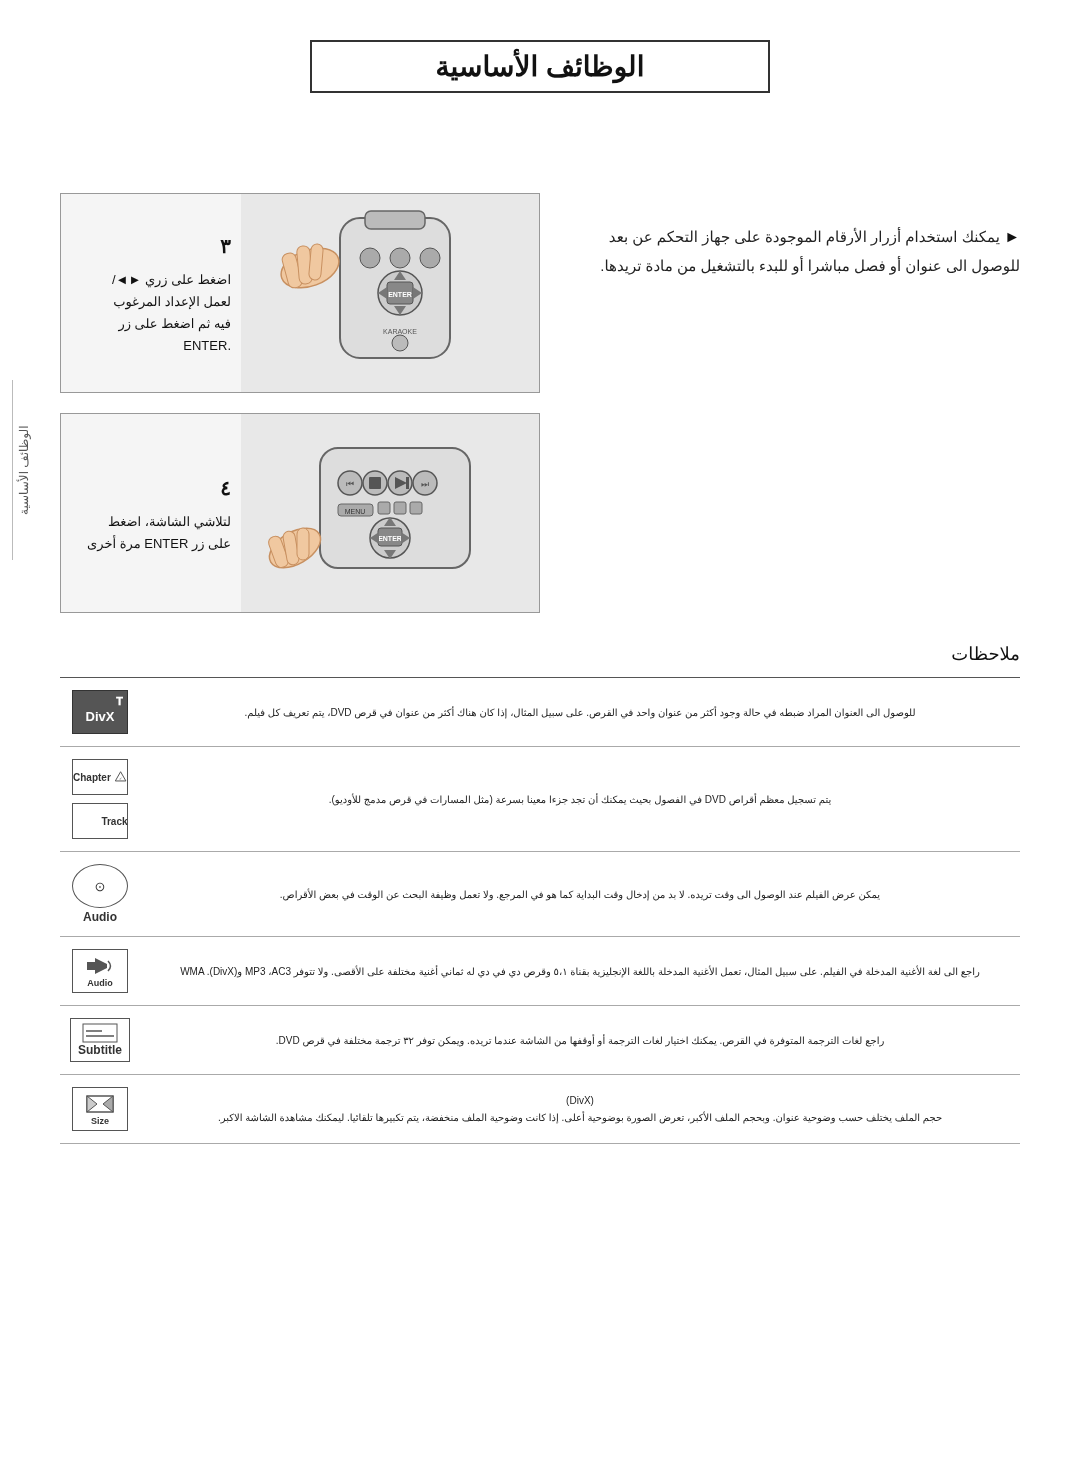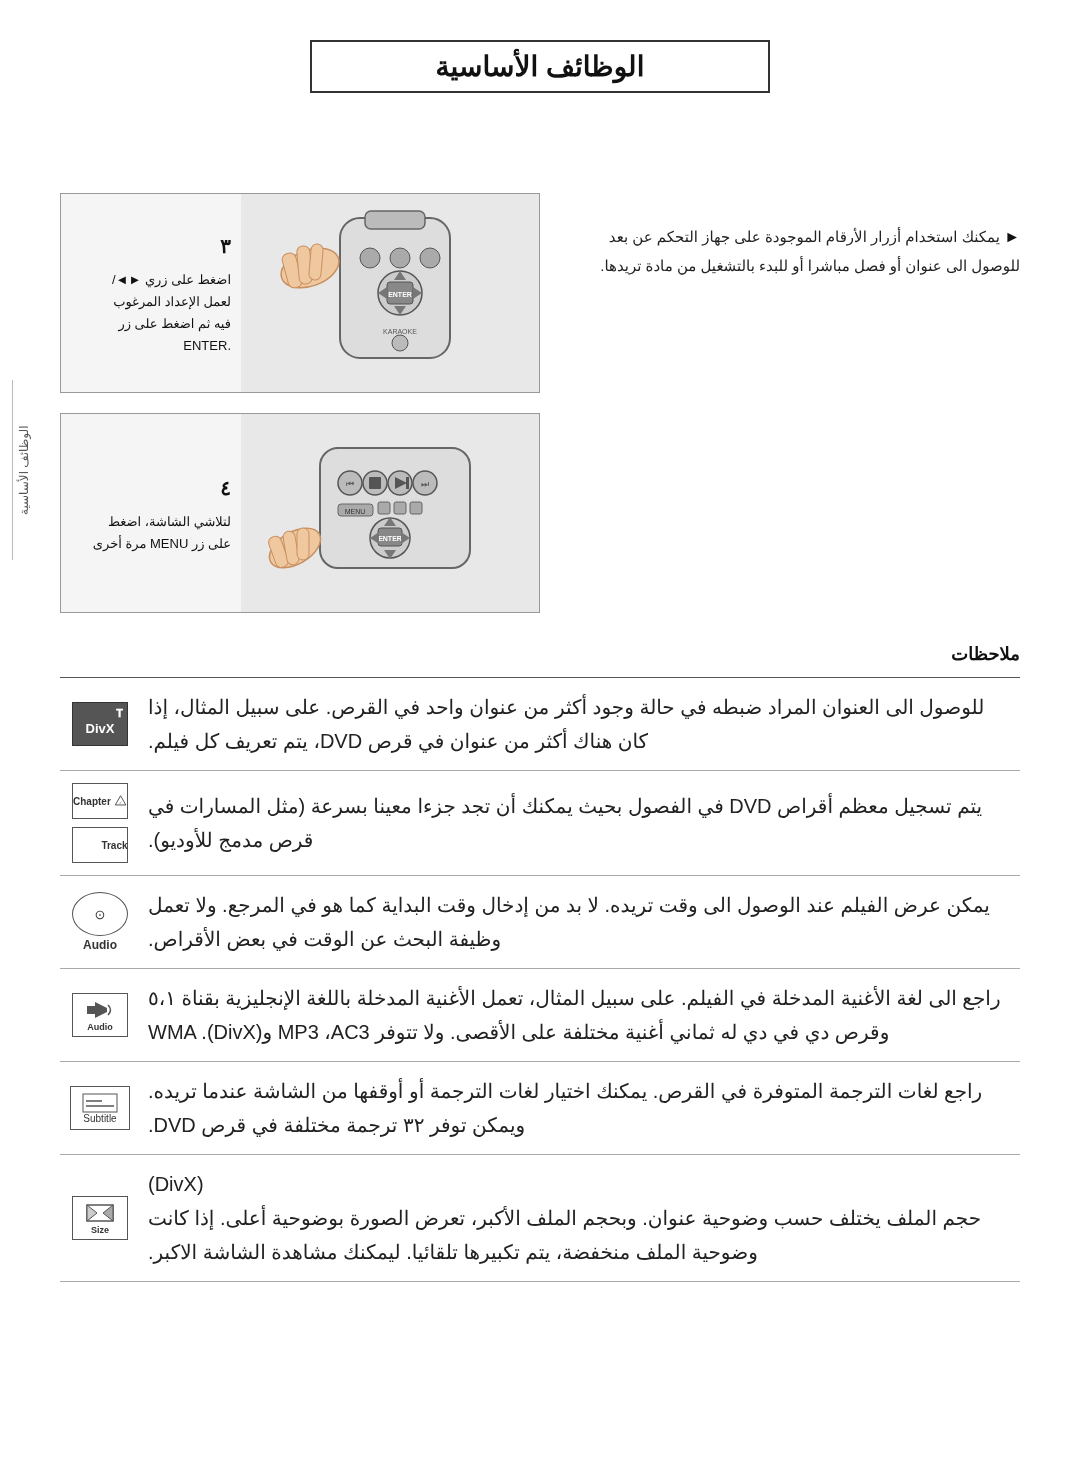--- a/index.html
+++ b/index.html
@@ -113,21 +113,21 @@
     }
 
     
     .notes-section {
       margin-top: 20px;
     }
 
     .notes-title {
       text-align: right;
       font-size: 18px;
-      font-weight: bold;
+      font-weight: normal;
       color: #111;
       margin-bottom: 8px;
       padding-bottom: 4px;
     }
 
     .notes-table {
       width: 100%;
       border-collapse: collapse;
       border-top: 1px solid #555;
     }
@@ -136,22 +136,22 @@
       border-bottom: 1px solid #aaa;
     }
 
     .notes-table td {
       padding: 12px 8px;
       vertical-align: middle;
     }
 
     .note-text-cell {
       direction: rtl;
-      text-align: left;
-      font-size: 20px;
+      text-align: center;
+      font-size: 10px;
       line-height: 1.7;
       color: #222;
       padding-right: 16px;
     }
 
     .note-icon-cell {
       width: 80px;
       min-width: 80px;
       text-align: center;
       vertical-align: middle;
@@ -289,21 +289,21 @@
               <ellipse cx="35" cy="120" rx="28" ry="16" fill="#f0c8a0" stroke="#c89060" stroke-width="1.5" transform="rotate(-30, 35, 120)"></ellipse>
               <rect x="12" y="108" width="13" height="32" rx="6" fill="#f0c8a0" stroke="#c89060" stroke-width="1" transform="rotate(-20, 18, 124)"></rect>
               <rect x="25" y="103" width="12" height="34" rx="6" fill="#f0c8a0" stroke="#c89060" stroke-width="1" transform="rotate(-10, 31, 120)"></rect>
               <rect x="37" y="100" width="12" height="32" rx="6" fill="#f0c8a0" stroke="#c89060" stroke-width="1" transform="rotate(0, 43, 116)"></rect>
             </svg>
           </div>
         </div>
         <div class="diagram-text">
           <div class="step-number">٤</div>
           <div>لتلاشي الشاشة، اضغط</div>
-          <div>على زر MENU مرة أخرى</div>
+          <div>على زر ENTER مرة أخرى</div>
         </div>
       </div>
 
     </div>
   </div>
 
   <div style="position:absolute; left:12px; top:380px; writing-mode:vertical-rl; transform:rotate(180deg); font-size:12px; color:#555; border-right:1px solid #bbb; padding:8px 4px; height:180px; display:flex; align-items:center; justify-content:center;">
     <span>الوظائف الأساسية</span>
   </div>
 
@@ -394,21 +394,21 @@
             راجع لغات الترجمة المتوفرة في القرص. يمكنك اختيار لغات الترجمة أو أوقفها من الشاشة عندما تريده. ويمكن توفر ٣٢ ترجمة مختلفة في قرص DVD.
           </td>
           <td class="note-icon-cell">
             <div class="note-icon-badge">
               <div style="width:60px; height:44px; border:1.5px solid #555; display:flex; flex-direction:column; align-items:center; justify-content:center; background:#fff; padding:2px;">
                 <svg width="36" height="20" viewBox="0 0 36 20">
                   <rect x="1" y="1" width="34" height="18" fill="none" stroke="#555" stroke-width="1"></rect>
                   <line x1="4" y1="8" x2="20" y2="8" stroke="#555" stroke-width="1.5"></line>
                   <line x1="4" y1="13" x2="32" y2="13" stroke="#555" stroke-width="1.5"></line>
                 </svg>
-                <span style="font-size:10px; font-weight:normal; color:#333;">Subtitle</span>
+                <span style="font-size:12px; font-weight:bold; color:#333;">Subtitle</span>
               </div>
             </div>
           </td>
         </tr>
 
         <tr>
           <td class="note-text-cell">
             (DivX)<br>
             حجم الملف يختلف حسب وضوحية عنوان. وبحجم الملف الأكبر، تعرض الصورة بوضوحية أعلى. إذا كانت وضوحية الملف منخفضة، يتم تكبيرها تلقائيا. ليمكنك مشاهدة الشاشة الاكبر.
           </td>

